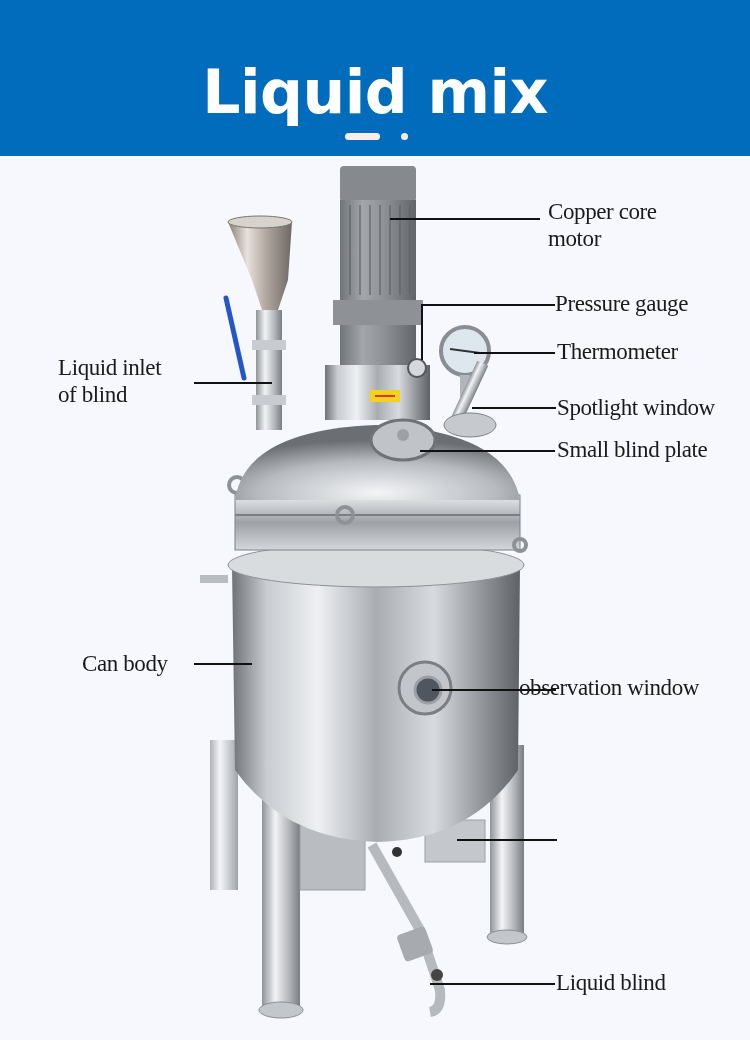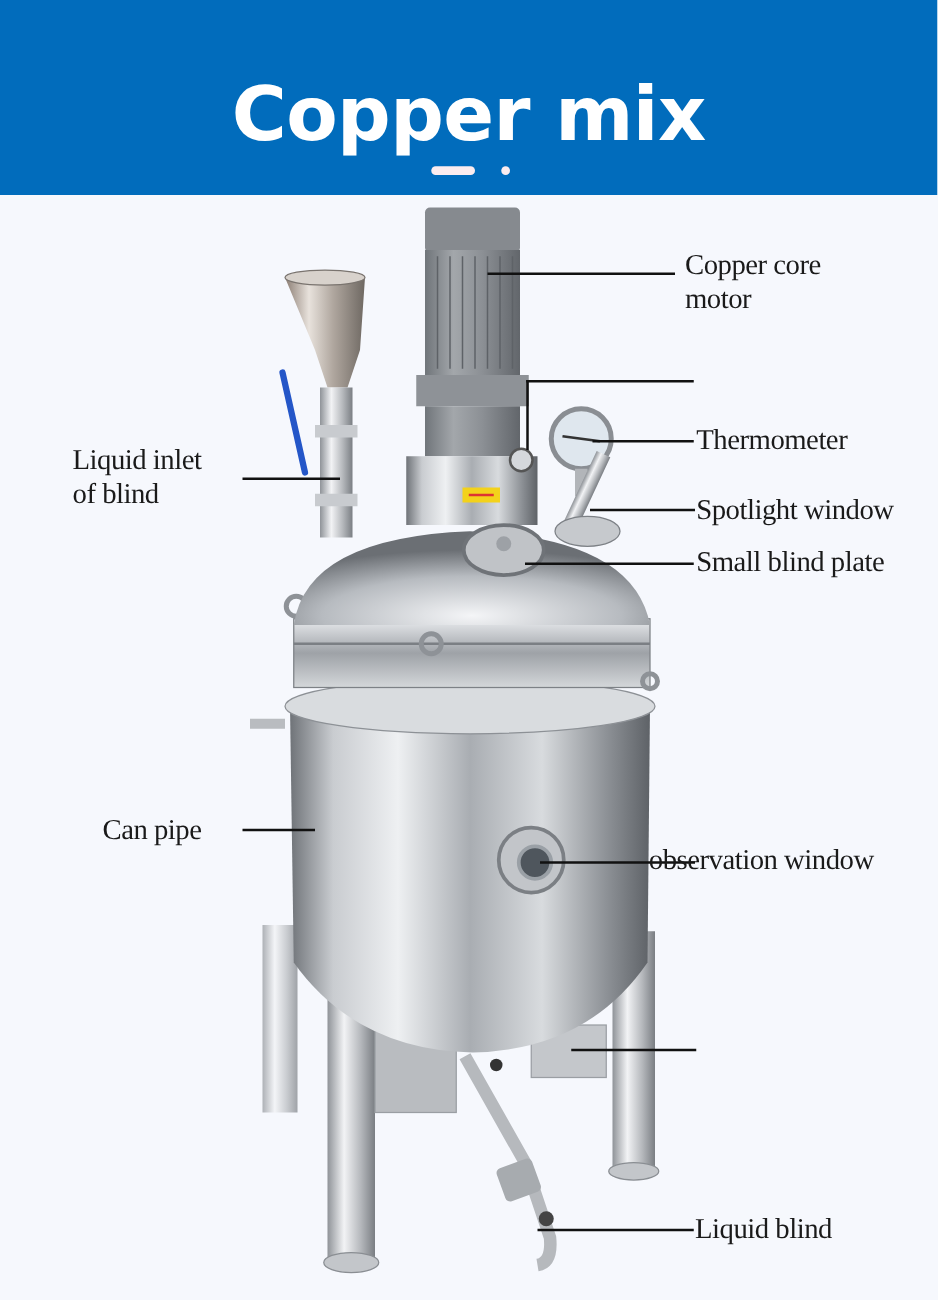--- a/index.html
+++ b/index.html
@@ -13,21 +13,21 @@
   svg.photo { position:absolute; left:0; top:0; }
   .label { position:absolute; font-size:23px; color:#1a1a1a; line-height:27px; font-family:Liberation Serif, serif; letter-spacing:-0.4px; white-space:nowrap; }
   .label.center { }
   .line { position:absolute; height:1.5px; background:#111; }
   .vline { position:absolute; width:1.5px; background:#111; }
 </style>
 </head>
 <body>
 
 <div class="header">
-  <div class="title">Copper mix</div>
+  <div class="title">Liquid mix</div>
   <div class="underline-bar"></div>
   <div class="underline-dot"></div>
 </div>
 
 <div class="canvas">
   <svg class="photo" width="750" height="884" viewBox="0 156 750 884">
     <defs>
       <linearGradient id="steel" x1="0" x2="1" y1="0" y2="0">
         <stop offset="0" stop-color="#6f7378"></stop>
         <stop offset="0.12" stop-color="#c9ccd0"></stop>
@@ -137,37 +137,38 @@
   </svg>
 
   <div class="line" style="left:390px; top:62px; width:150px;"></div>
   <div class="label" style="left:548px; top:42px;">
     <div>Copper core</div>
     <div>motor</div>
   </div>
 
   <div class="vline" style="left:421px; top:148px; height:56px;"></div>
   <div class="line" style="left:421px; top:148px; width:134px;"></div>
+  <div class="label" style="left:555px; top:134px;">Pressure gauge</div>
 
   <div class="line" style="left:474px; top:196px; width:81px;"></div>
   <div class="label" style="left:557px; top:182px;">Thermometer</div>
 
   <div class="line" style="left:472px; top:251px; width:84px;"></div>
   <div class="label" style="left:557px; top:238px;">Spotlight window</div>
 
   <div class="line" style="left:420px; top:294px; width:135px;"></div>
   <div class="label" style="left:557px; top:280px;">Small blind plate</div>
 
   <div class="label center" style="left:58px; top:198px; width:134px;">
     <div>Liquid inlet</div>
     <div>of blind</div>
   </div>
   <div class="line" style="left:194px; top:226px; width:78px;"></div>
 
-  <div class="label" style="left:82px; top:494px;">Can pipe</div>
+  <div class="label" style="left:82px; top:494px;">Can body</div>
   <div class="line" style="left:194px; top:507px; width:58px;"></div>
 
   <div class="line" style="left:432px; top:533px; width:124px;"></div>
   <div class="label center" style="left:519px; top:520px; width:224px; line-height:23px;">
     <div>observation window</div>
   </div>
 
   <div class="line" style="left:457px; top:683px; width:100px;"></div>
 
   <div class="line" style="left:430px; top:827px; width:125px;"></div>

